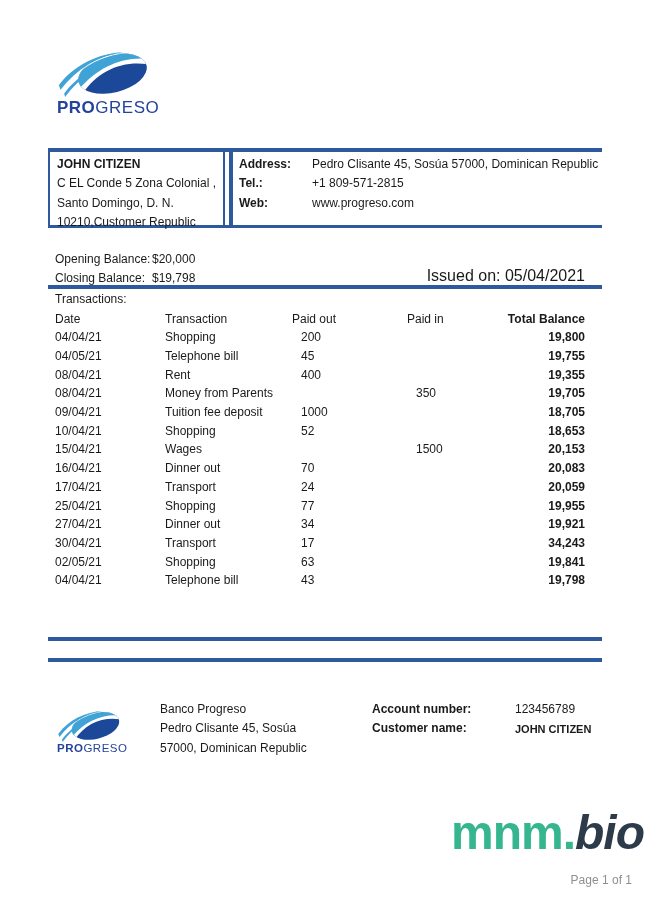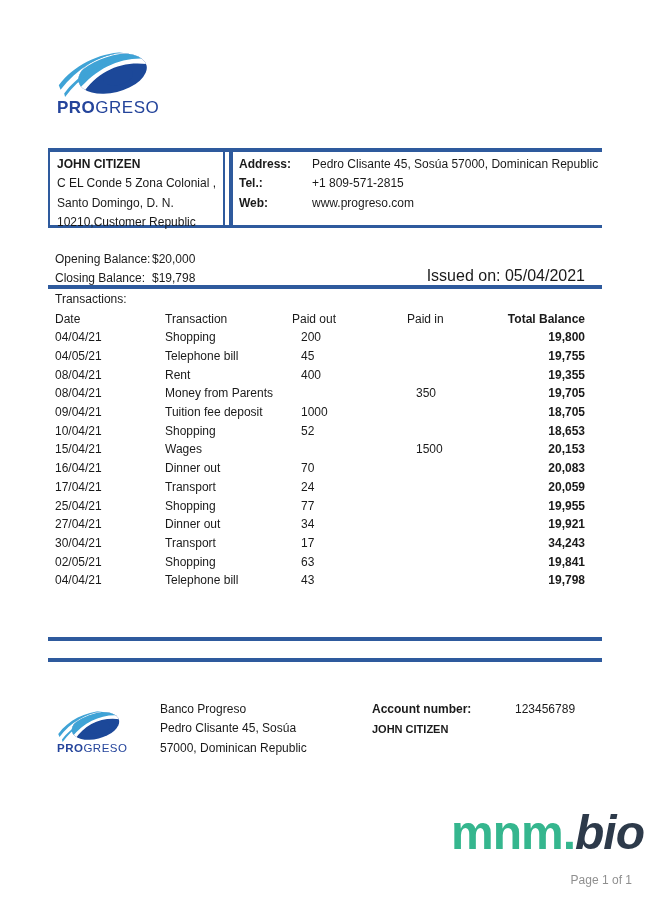--- a/index.html
+++ b/index.html
@@ -264,20 +264,21 @@
 
   <div class="footer-bank">
     <div>Banco Progreso</div>
     <div>Pedro Clisante 45, Sosúa</div>
     <div>57000, Dominican Republic</div>
   </div>
 
   <div class="footer-acct">
     <div class="acct-label">Account number:</div>
     <div>123456789</div>
+    <div class="acct-label">Customer name:</div>
     <div class="acct-value-name">JOHN CITIZEN</div>
   </div>
 
   <div class="watermark">
     <div class="wm-line"><span class="wm-teal">mnm.</span><span class="wm-dark">bio</span></div>
     <div class="page-num">Page 1 of 1</div>
   </div>
 
 </div>
 

